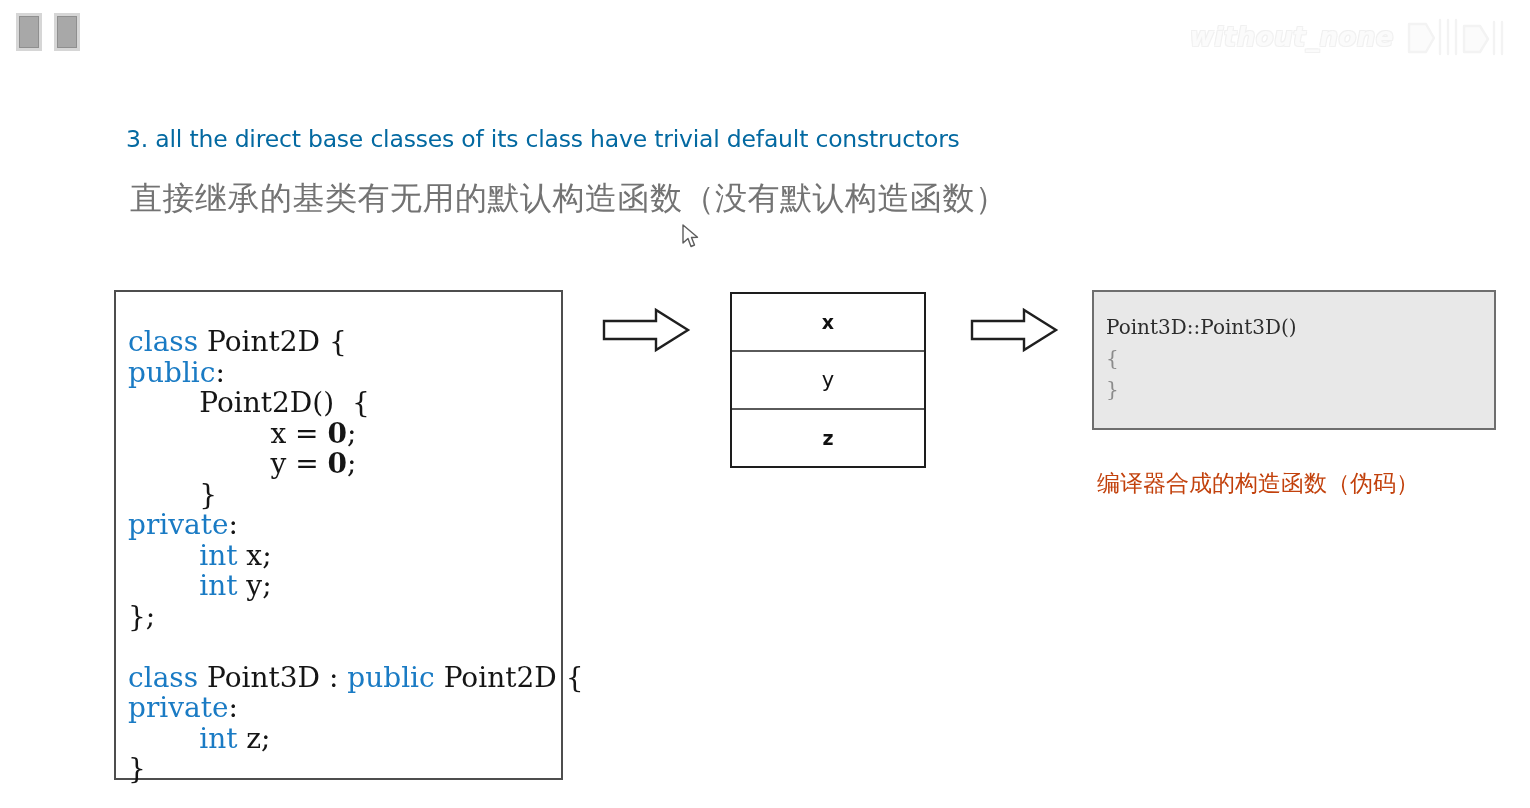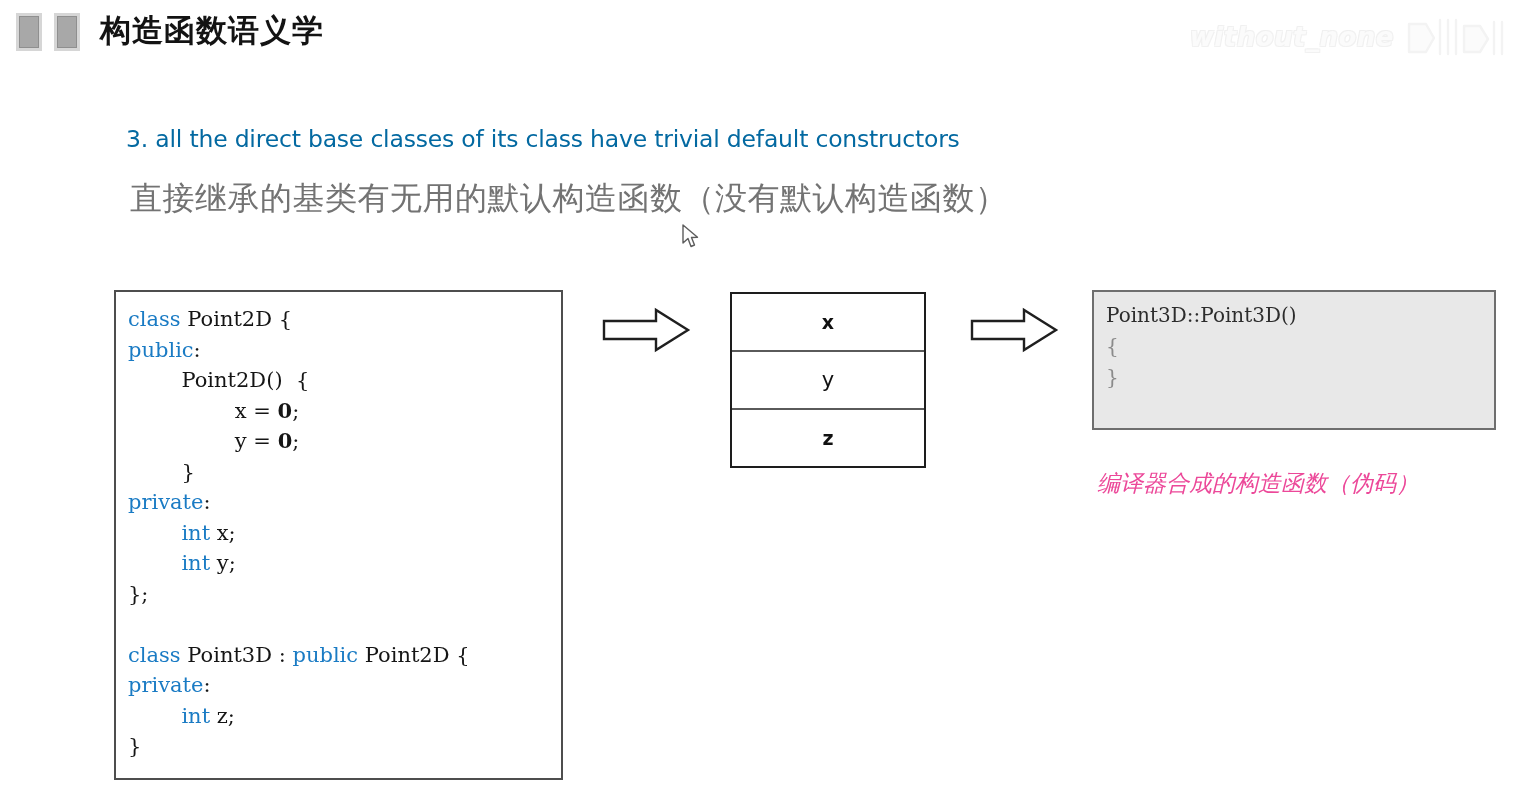--- a/index.html
+++ b/index.html
@@ -120,24 +120,25 @@
     top: 290px;
     width: 449px;
     height: 490px;
     border: 2px solid #4e4e4e;
     background: #ffffff;
     box-sizing: border-box;
     padding: 12px 0 0 12px;
   }
   .code {
     font-family: "DejaVu Serif", "Liberation Serif", serif;
-    font-size: 21px;
+    font-size: 28px;
     line-height: 30.5px;
     white-space: pre;
     color: #151515;
+    margin-top: 23px;
   }
   .kw { color: #1a7bc4; }
   .num { color: #151515; font-weight: bold; }
 
   
   .arrow {
     position: absolute;
     width: 92px;
     height: 50px;
   }
@@ -175,51 +176,49 @@
   
   .code-box-right {
     position: absolute;
     left: 1092px;
     top: 290px;
     width: 404px;
     height: 140px;
     border: 2px solid #6e6e6e;
     background: #e8e8e8;
     box-sizing: border-box;
-    padding: 8px 0 0 12px;
+    padding: 20px 0 0 12px;
   }
   .code-right {
     font-family: "DejaVu Serif", "Liberation Serif", serif;
     font-size: 20px;
     line-height: 31px;
     white-space: pre;
     color: #2c2c2c;
   }
   .code-right .faint { color: #8b8b8b; }
 
   .caption-cn {
     position: absolute;
     left: 1097px;
     top: 468px;
     font-size: 23px;
-    color: #ec4899;
-    font-family: "DejaVu Serif", "Liberation Serif", serif;
-    white-space: nowrap;
-    font-style: italic;
+    color: #c2410c;
+    font-family: "DejaVu Serif", "Liberation Serif", serif;
+    white-space: nowrap;
   }
 </style>
 </head>
 <body>
 
 <div class="header">
   <div class="hdr-icons">
     <div class="tofu"></div>
     <div class="tofu"></div>
   </div>
-  <div class="page-title">构造函数语义学</div>
 
   <div class="watermark">
     <span class="wm-name">without_none</span>
     <span class="wm-logo">
       <svg width="108" height="42" viewBox="0 0 108 42">
         <g fill="none" stroke="#f2f2f2" stroke-width="2.4" stroke-linejoin="round">
           <path d="M5 10 L5 38 L22 38 L30 24 L22 10 Z" fill="#fbfbfb"></path>
           <path d="M36 6 L36 40 M44 6 L44 40 M52 6 L52 40" stroke-linecap="round"></path>
           <path d="M60 12 L60 38 L76 38 L84 25 L76 12 Z" fill="#fbfbfb"></path>
           <path d="M90 8 L90 40 M98 8 L98 40" stroke-linecap="round"></path>

